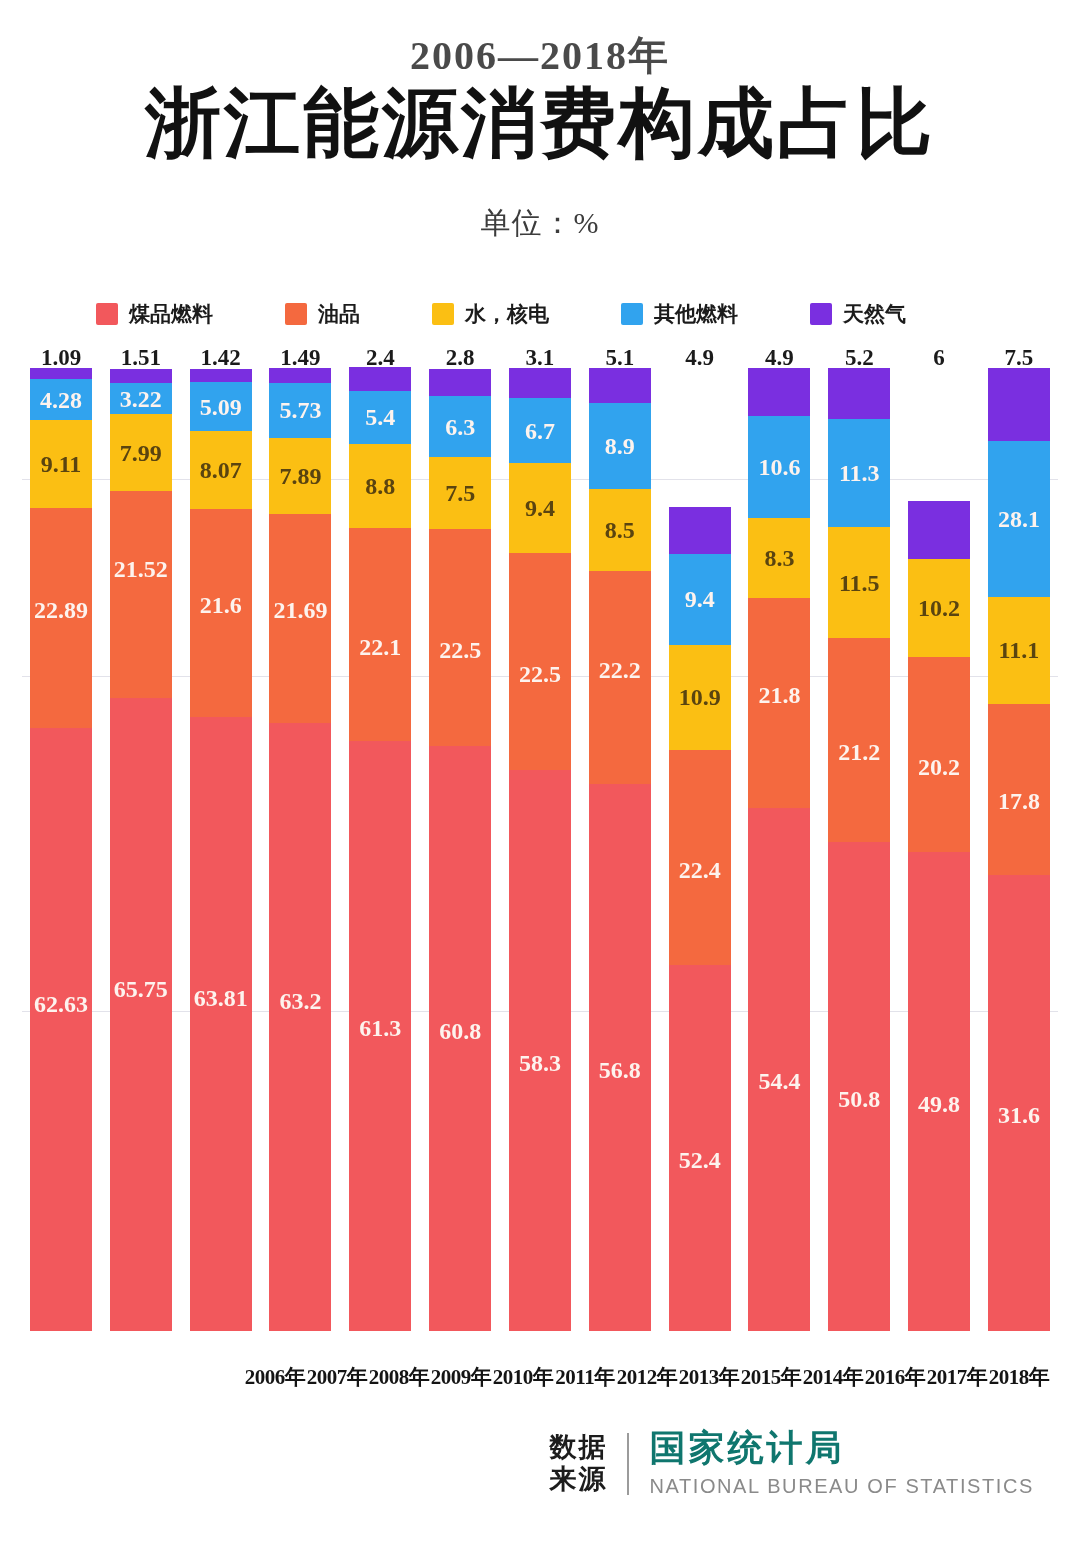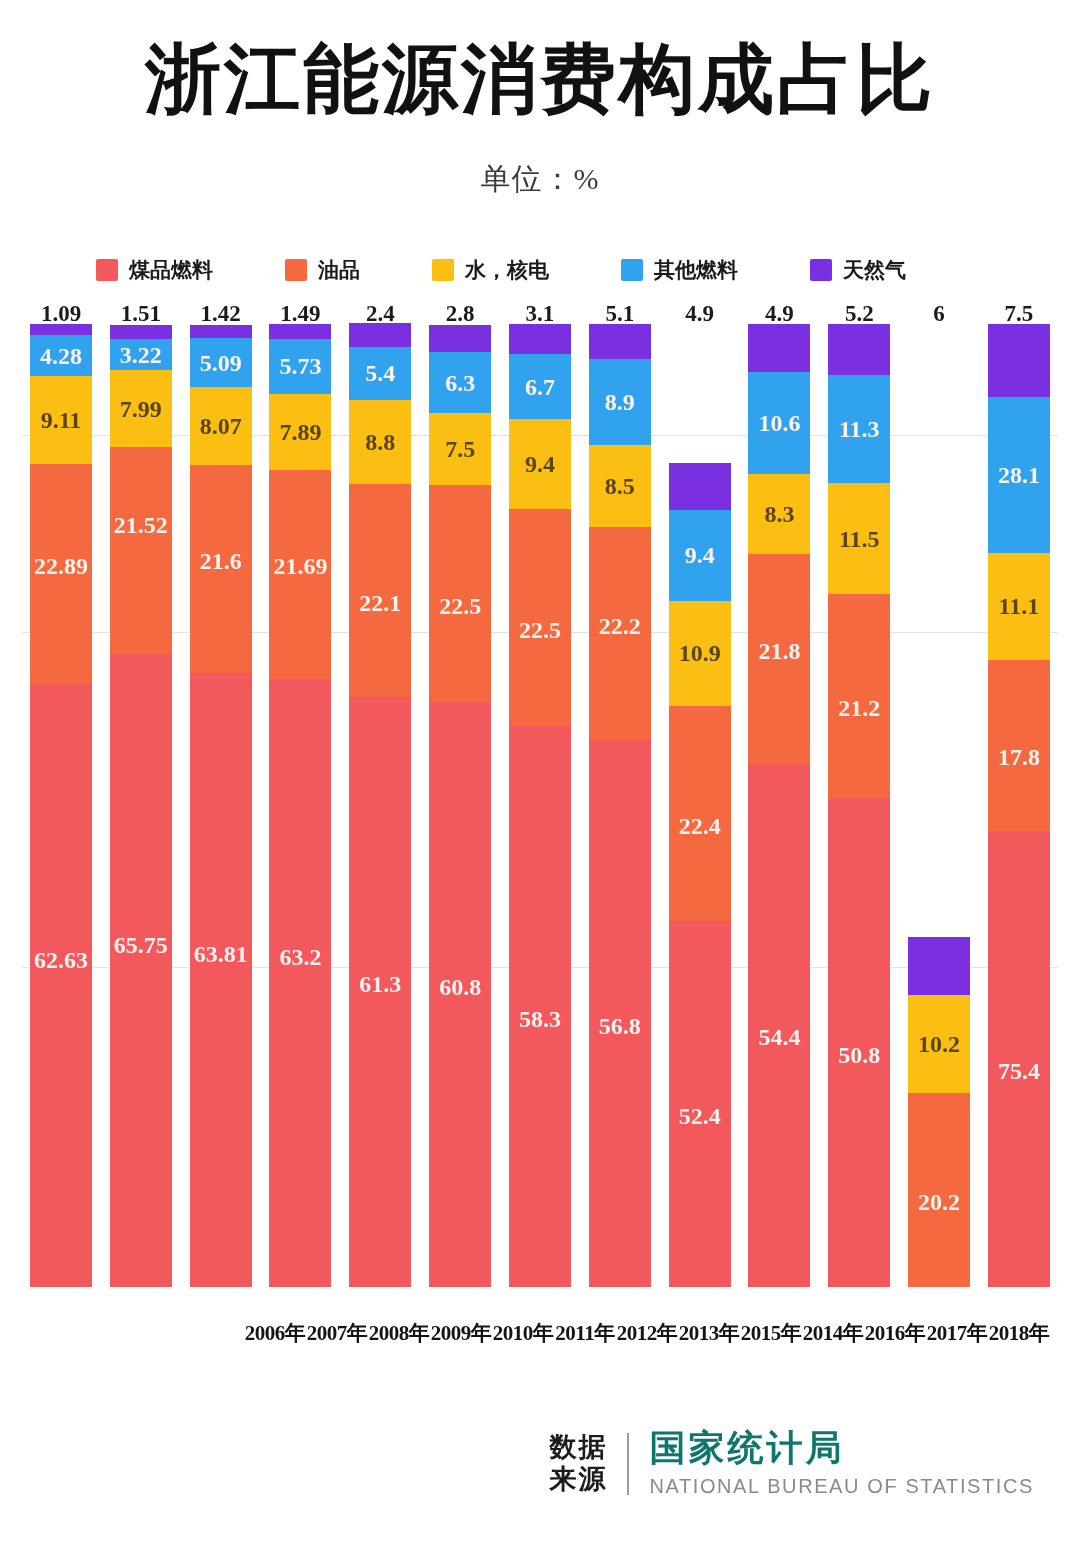--- a/index.html
+++ b/index.html
@@ -171,20 +171,21 @@
   }
   .src-org-en {
     font-size: 20px; color: #8a8a8a;
     letter-spacing: 1.6px; margin-top: 6px;
   }
 </style>
 </head>
 <body>
 
 <div class="header">
+  <div class="title-year">2006—2018年</div>
   <div class="title-main">浙江能源消费构成占比</div>
   <div class="subtitle">单位：%</div>
 </div>
 
 <div class="legend" id="legend">
     <div class="legend-item">
       <span class="legend-swatch" style="background: rgb(242, 88, 92);"></span>
       <span class="legend-label">煤品燃料</span>
     </div>
     <div class="legend-item">
@@ -413,37 +414,40 @@
       <div class="bar-col">
         <div class="top-value">6</div>
         <div class="stack">
           <div class="seg " style="background: rgb(122, 47, 224); height: 57.78px;"></div>
           <div class="seg " style="background: rgb(251, 191, 19); height: 98.226px;">
             <span class="seg-label dark">10.2</span>
           </div>
           <div class="seg nudge-c" style="background: rgb(244, 105, 63); height: 194.526px;">
             <span class="seg-label light">20.2</span>
           </div>
+          <div class="seg nudge-c" style="background: rgb(242, 88, 92); height: 479.574px;">
+            <span class="seg-label light">49.8</span>
+          </div>
         </div>
       </div>
       <div class="bar-col">
         <div class="top-value">7.5</div>
         <div class="stack">
           <div class="seg " style="background: rgb(122, 47, 224); height: 72.225px;"></div>
           <div class="seg " style="background: rgb(49, 163, 238); height: 156.006px;">
             <span class="seg-label light">28.1</span>
           </div>
           <div class="seg " style="background: rgb(251, 191, 19); height: 106.893px;">
             <span class="seg-label dark">11.1</span>
           </div>
           <div class="seg nudge-c" style="background: rgb(244, 105, 63); height: 171.414px;">
             <span class="seg-label light">17.8</span>
           </div>
           <div class="seg nudge-c" style="background: rgb(242, 88, 92); height: 456.462px;">
-            <span class="seg-label light">75.4</span>
+            <span class="seg-label light">31.6</span>
           </div>
         </div>
       </div>
     </div>
 </div>
 
 <div class="xaxis" id="xaxis">
     <div class="xtick">2006年</div>
     <div class="xtick">2007年</div>
     <div class="xtick">2008年</div>

